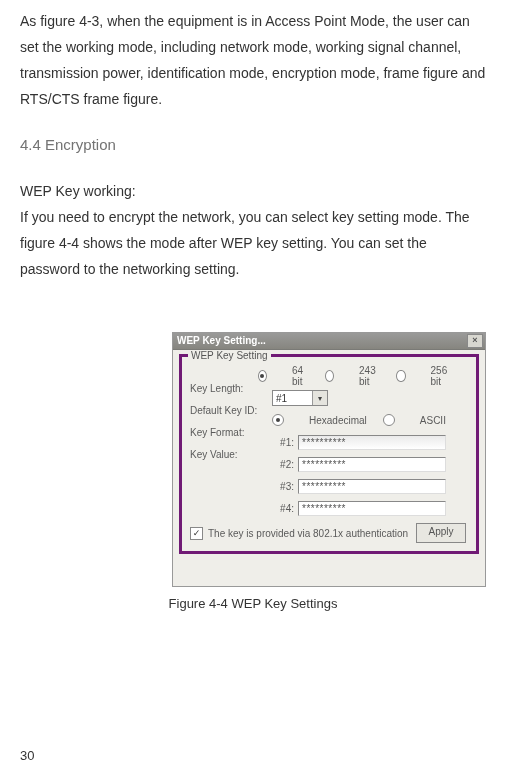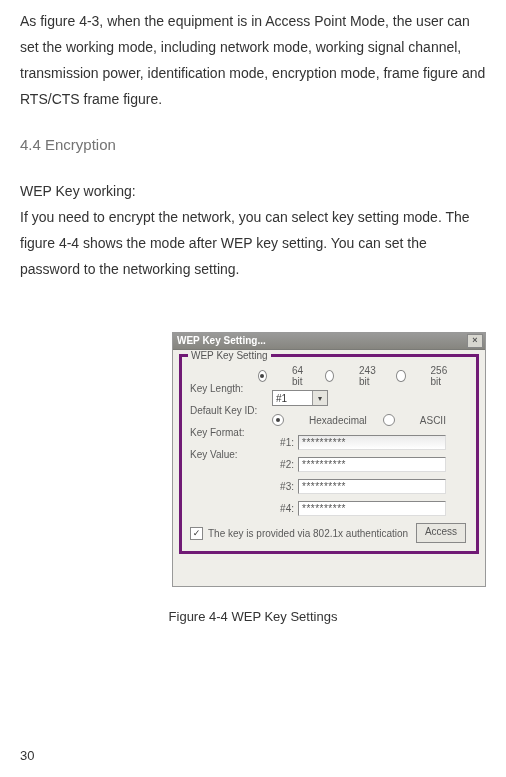--- a/index.html
+++ b/index.html
@@ -208,21 +208,21 @@
     color: #555;
     text-align: center;
     line-height: 16px;
     margin-left: auto;
     margin-right: 2px;
   }
   .caption {
     text-align: center;
     font-size: 13px;
     color: #333;
-    margin-top: 22px;
+    margin-top: 9px;
   }
   .page-number {
     position: absolute;
     left: 20px;
     bottom: 22px;
     font-size: 13px;
     color: #333;
   }
 </style>
 </head>
@@ -302,21 +302,21 @@
         </div>
         <div class="row">
           <span class="label"></span>
           <span class="keylabel">#4:</span>
           <span class="textbox">**********</span>
         </div>
 
         <div class="checkbox-row">
           <span class="checkbox">✓</span>
           <span>The key is provided via 802.1x authentication</span>
-          <span class="apply-btn">Access</span>
+          <span class="apply-btn">Apply</span>
         </div>
       </div>
     </div>
   </div>
 
   <div class="caption">Figure 4-4 WEP Key Settings</div>
 
   <div class="page-number">30</div>
 </div>
 

